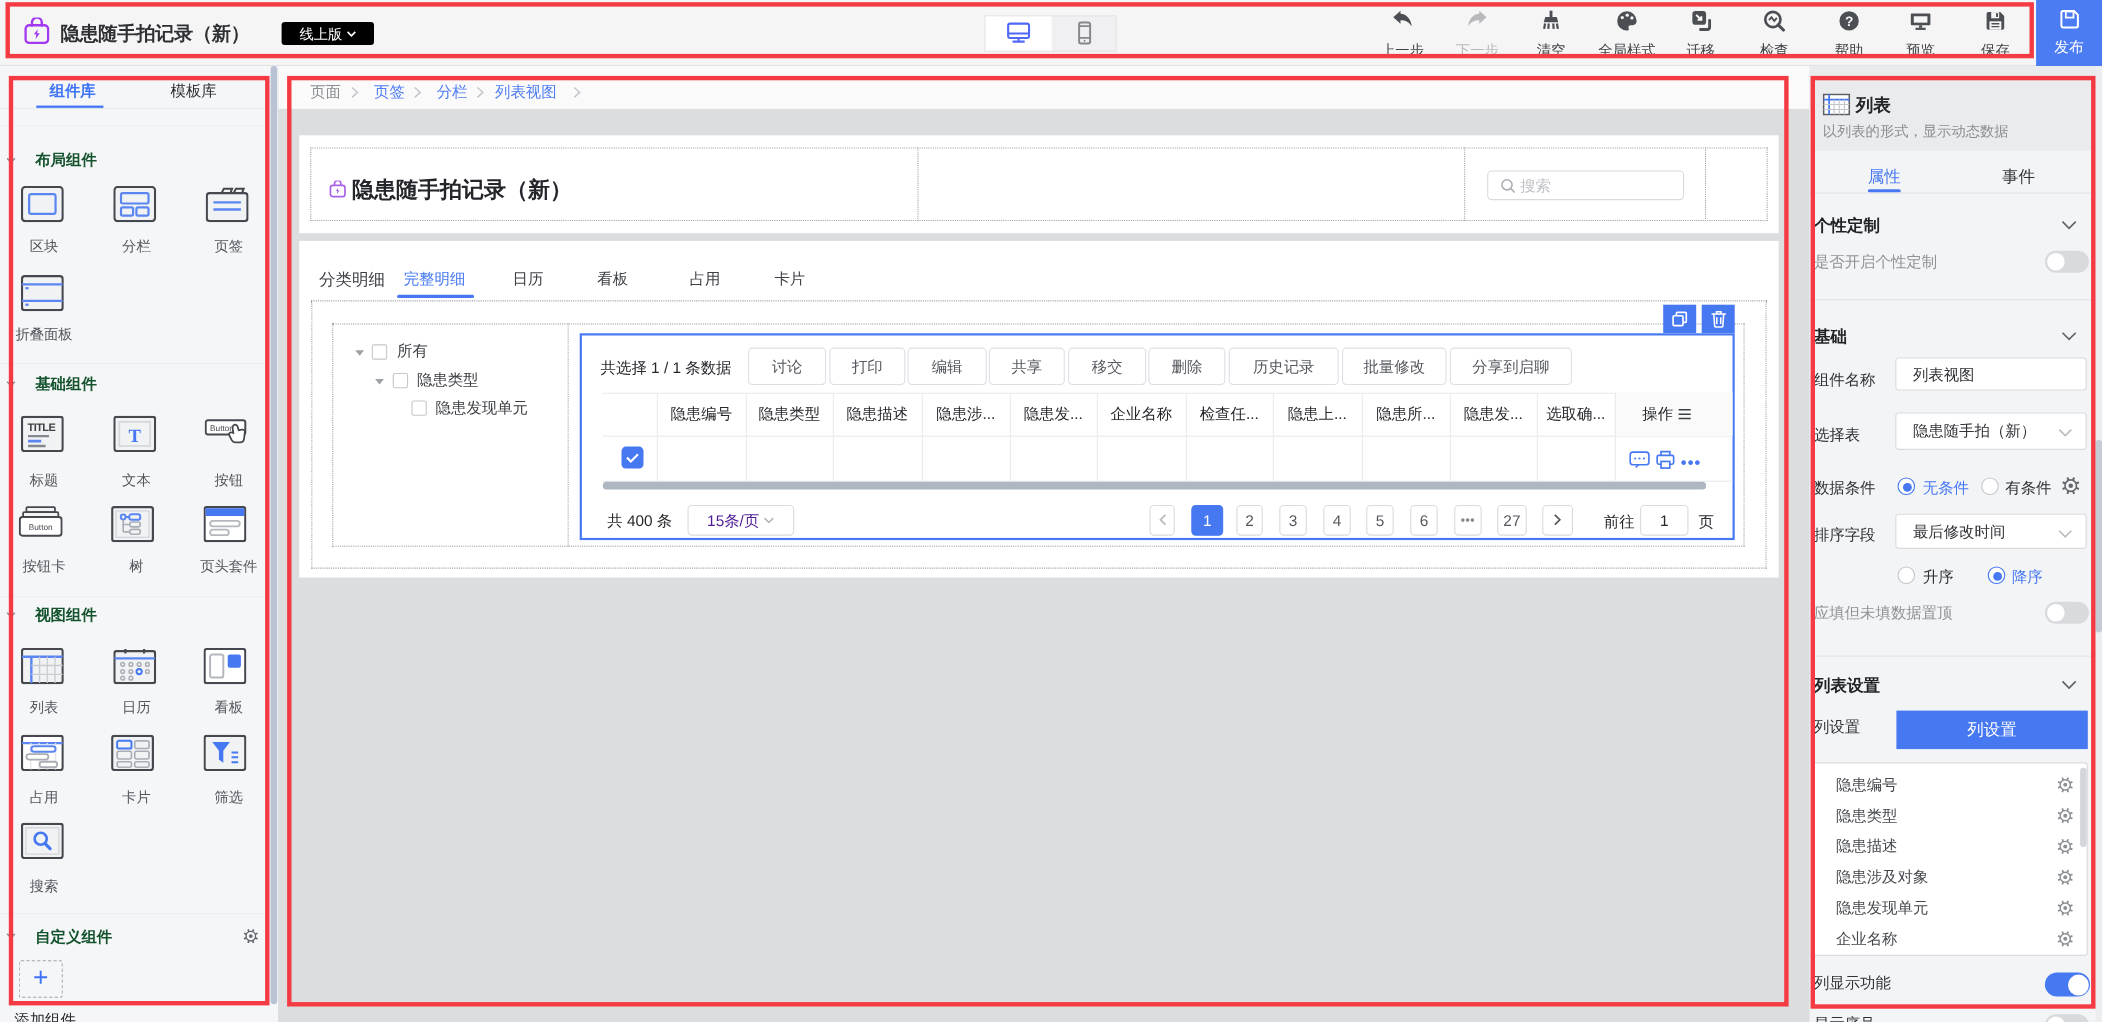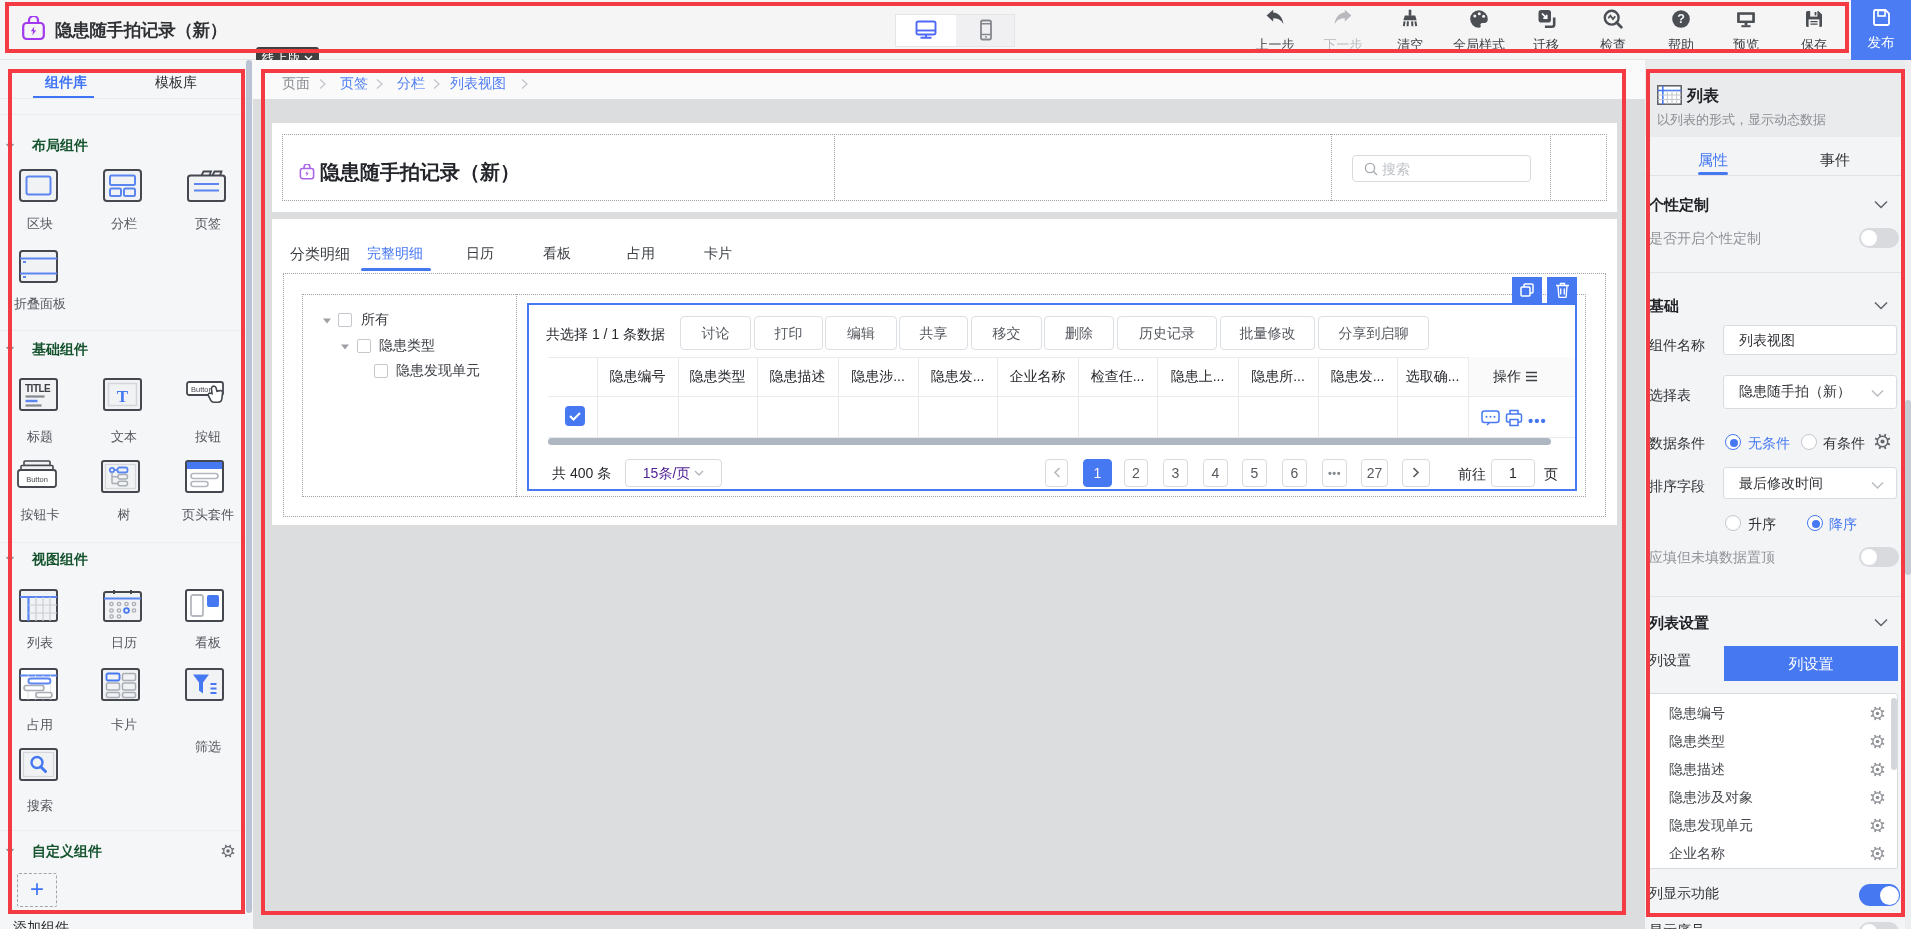--- a/index.html
+++ b/index.html
@@ -30,21 +30,21 @@
 </head>
 <body>
 
 <div class="abs" id="toolbar" style="left:0;top:0;width:1911px;height:60px;background:#f5f5f6;border-bottom:1px solid #e3e3e4;">
   <svg class="abs" style="left:22px;top:16px;" width="23" height="25" viewBox="0 0 23 25">
     <path d="M7 8 L7 4.5 A4.5 4.5 0 0 1 16 4.5 L16 8" fill="none" stroke="#a238f0" stroke-width="2.2"></path>
     <rect x="1.2" y="7" width="20.6" height="16" rx="3.5" fill="none" stroke="#a238f0" stroke-width="2.2"></rect>
     <path d="M12.3 10.5 L8.8 15.2 L11 15.2 L10.4 19.5 L14.2 14.2 L11.8 14.2 Z" fill="#a238f0"></path>
   </svg>
   <div class="abs" style="left:55px;top:18px;font-size:17.5px;font-weight:600;color:#2e3033;letter-spacing:-0.3px;">隐患随手拍记录（新）</div>
-  <div class="abs" style="left:256px;top:20px;width:63px;height:21px;background:#404040;border-radius:3px;color:#fff;font-size:13px;text-align:center;line-height:21px;margin-top:27px;">线上版 <svg width="9" height="6" viewBox="0 0 9 6" style="vertical-align:1px;">
+  <div class="abs" style="left:256px;top:20px;width:84px;height:21px;background:#000000;border-radius:3px;color:#fff;font-size:13px;text-align:center;line-height:21px;">线上版 <svg width="9" height="6" viewBox="0 0 9 6" style="vertical-align:1px;">
         <path d="M1 1 l3.5 3.5 L8 1" stroke="#fff" stroke-width="1.5" fill="none"></path>
       </svg></div>
   <div class="abs" style="left:895px;top:14px;width:120px;height:33px;border:1px solid #e4e4e6;background:#f0f0f2;">
     <div class="abs" style="left:0;top:0;width:60px;height:31px;background:#fff;text-align:center;">
       <svg width="24" height="24" viewBox="0 0 24 24" style="margin-top:3px;">
           <rect x="2.5" y="3.5" width="19" height="13" rx="1.8" fill="none" stroke="#4f68f5" stroke-width="1.9"></rect>
           <path d="M2.5 12.5 h19" stroke="#4f68f5" stroke-width="1.9"></path>
           <path d="M12 16.5 v3 M6.5 19.8 h11" stroke="#4f68f5" stroke-width="1.9"></path>
         </svg>
     </div>
@@ -245,21 +245,21 @@
       <rect x="5.5" y="24.5" width="13" height="5" rx="1.5" fill="none" stroke="#a9adb4" stroke-width="1.5"></rect>
       <rect x="21.5" y="24.5" width="13" height="5" rx="1.5" fill="none" stroke="#a9adb4" stroke-width="1.5"></rect>
     </svg>
   <svg class="abs" style="left:185px;top:608px;" width="39" height="33" viewBox="0 0 39 33">
       <rect x="1" y="1" width="37" height="31" rx="2" fill="#f1f2f4" stroke="#45484e" stroke-width="2"></rect>
       <path d="M8 6.5 h16 l-6 8 v11 l-4-3 v-8 z" fill="#4678f2"></path>
       <path d="M25.5 16 h6 M25.5 20.5 h6 M25.5 25 h6" stroke="#4678f2" stroke-width="1.8"></path>
     </svg>
   <div class="sbl" style="left:-2px;top:656px;">占用</div>
   <div class="sbl" style="left:82px;top:656px;">卡片</div>
-  <div class="sbl" style="left:166px;top:656px;margin-top:22px;">筛选</div>
+  <div class="sbl" style="left:166px;top:656px;">筛选</div>
   <svg class="abs" style="left:19px;top:688px;" width="39" height="33" viewBox="0 0 39 33">
       <rect x="1" y="1" width="37" height="31" rx="2" fill="#f1f2f4" stroke="#45484e" stroke-width="2"></rect>
       <rect x="4.5" y="4.5" width="30" height="24" fill="none" stroke="#d4d6da" stroke-width="1.2"></rect>
       <circle cx="18" cy="14.5" r="5.5" fill="none" stroke="#4678f2" stroke-width="2.4"></circle>
       <path d="M22 19 L26.5 23.5" stroke="#4678f2" stroke-width="3" stroke-linecap="round"></path>
     </svg>
   <div class="sbl" style="left:-2px;top:737px;">搜索</div>
 
   <svg class="sbv" style="top:786px;" viewBox="0 0 10 10">
       <path d="M1.5 3 L5 6.5 L8.5 3" stroke="#8b8e94" stroke-width="1.4" fill="none"></path>

